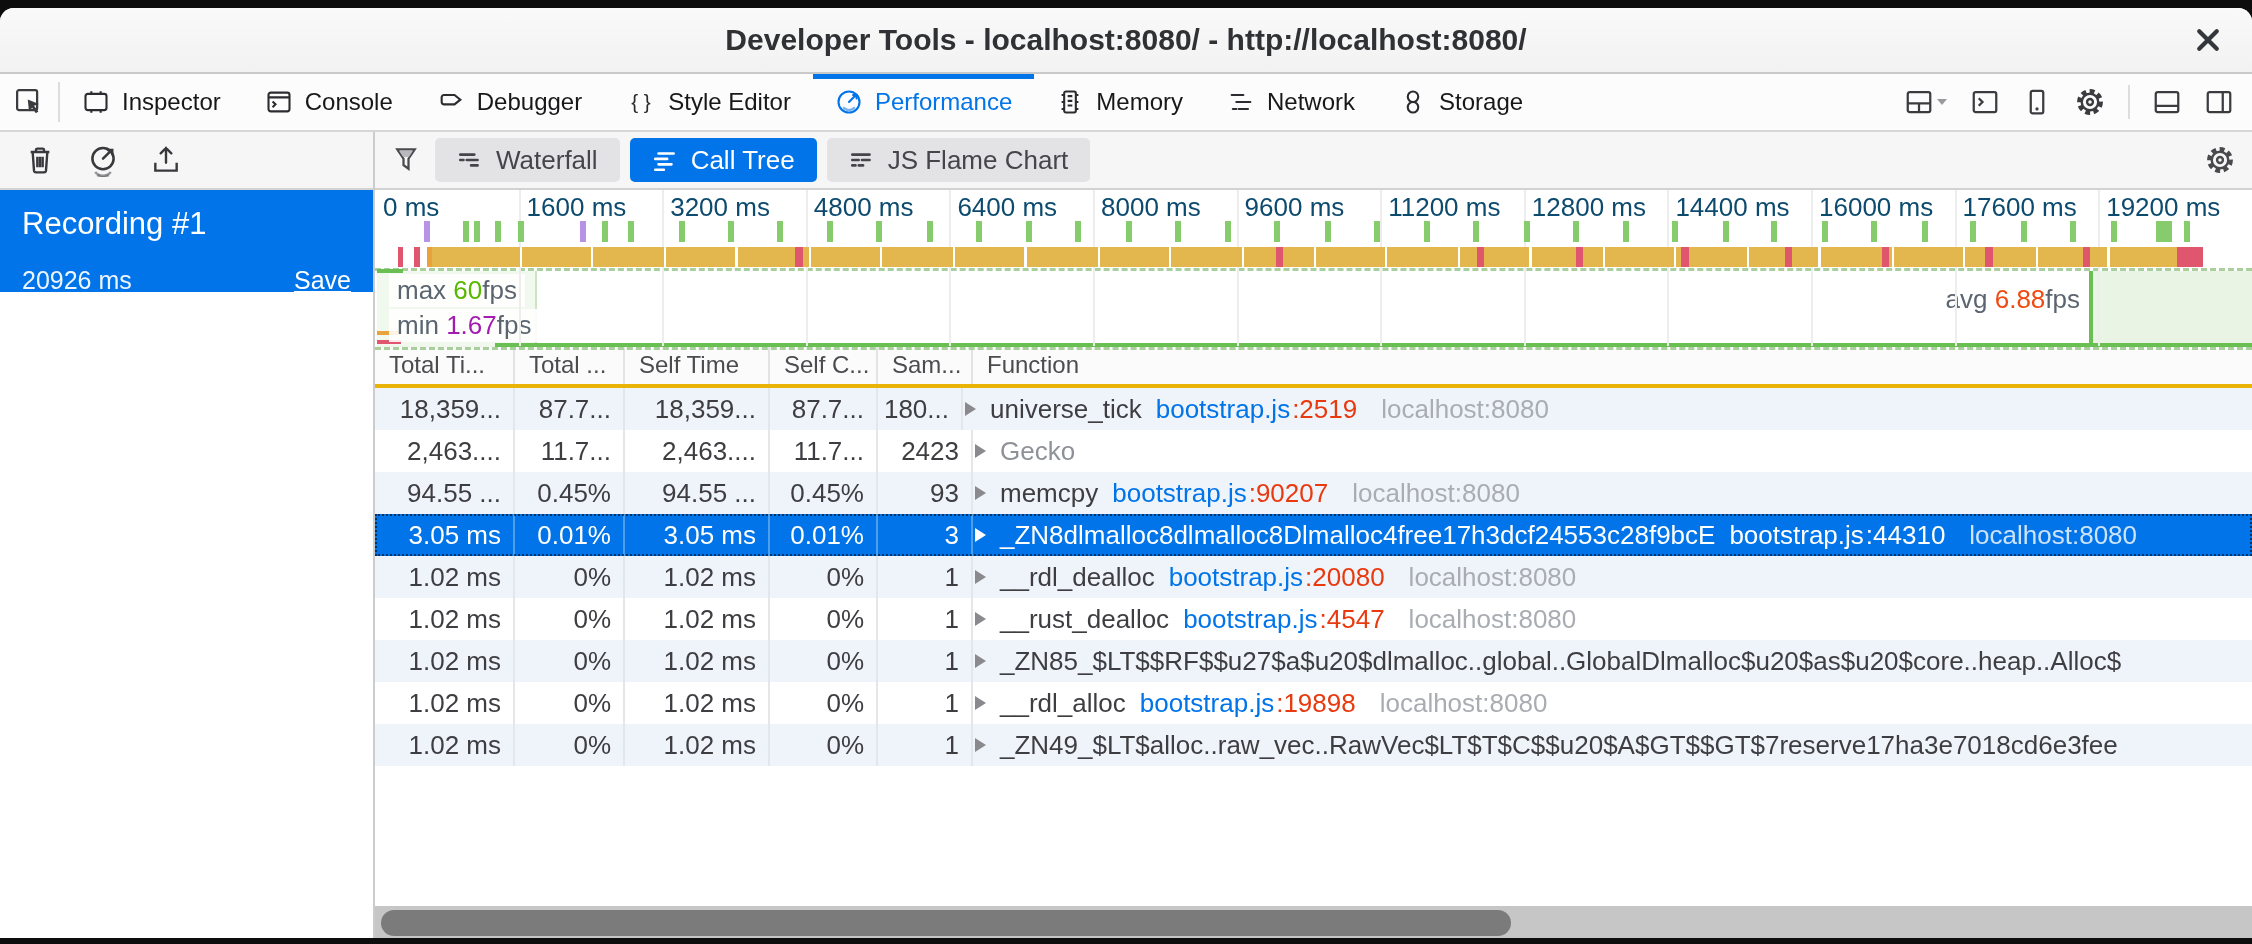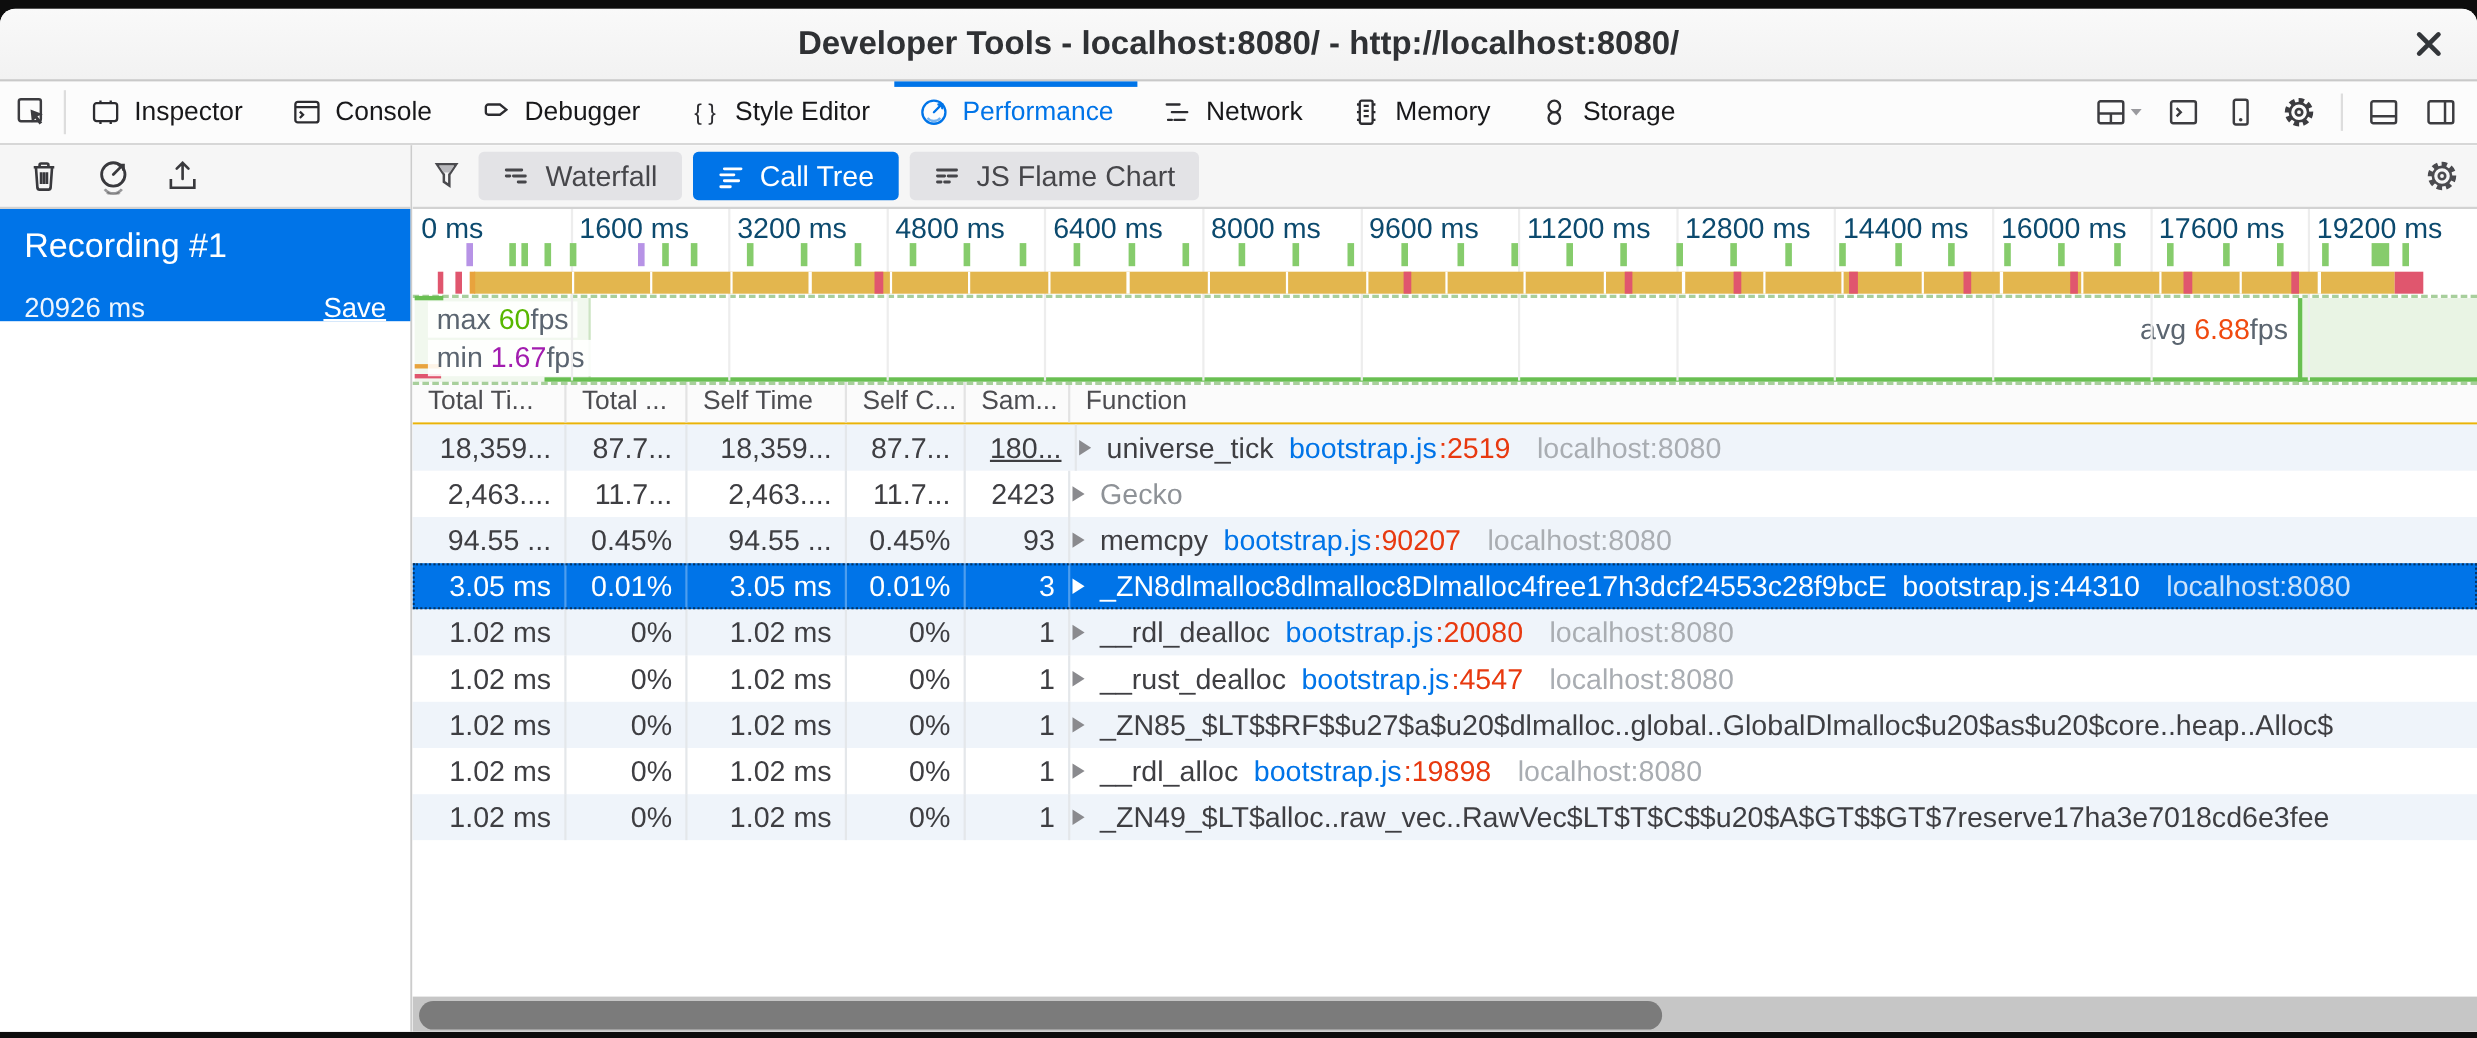--- a/index.html
+++ b/index.html
@@ -59,21 +59,21 @@
   .fred{position:absolute;left:2px;width:24px;bottom:3px;height:4px;background:#e0566e;}
   .fpslab{position:absolute;background:rgba(255,255,255,.88);font-size:26px;color:#5b6570;padding:1px 8px;white-space:nowrap;}
   .fps-max{left:14px;top:3px;}
   .fps-min{left:14px;bottom:5px;}
   .fps-avg{right:164px;top:12px;}
   .v-green{color:#58b700;}
   .v-magenta{color:#a21caf;}
   .v-red{color:#f04a10;}
 
   
-  .thead{height:38px;display:flex;align-items:center;border-bottom:2px solid #eab308;background:#fbfbfb;font-size:24px;color:#4c4c50;flex-shrink:0;}
+  .thead{height:38px;display:flex;align-items:center;border-bottom:4px solid #eab308;background:#fbfbfb;font-size:24px;color:#4c4c50;flex-shrink:0;}
   .hcell{padding-left:14px;border-right:2px solid #e3e3e3;height:100%;display:flex;align-items:center;box-sizing:border-box;white-space:nowrap;overflow:hidden;}
   .rows{flex-shrink:0;}
   .row{height:42px;display:flex;align-items:stretch;font-size:26px;color:#3e3e42;background:#fff;}
   .row.odd{background:#eff4fa;}
   .row.selected{background:#0074e8;color:#fff;outline:2px dotted rgba(0,0,0,.55);outline-offset:-2px;}
   .cell{display:flex;align-items:center;justify-content:flex-end;padding-right:12px;border-right:2px solid #e4e7ea;box-sizing:border-box;white-space:nowrap;overflow:hidden;flex-shrink:0;}
   .row.selected .cell{border-right-color:rgba(255,255,255,.3);}
   .fncell{flex:1;display:flex;align-items:center;gap:14px;padding-left:2px;white-space:nowrap;overflow:hidden;}
   .tw{width:0;height:0;border-left:11px solid #8a8a8e;border-top:7px solid transparent;border-bottom:7px solid transparent;flex-shrink:0;}
   .row.selected .tw{border-left-color:#fff;}
@@ -151,34 +151,34 @@
             <svg width="28" height="28" viewBox="0 0 24 24" fill="none" stroke="currentColor" stroke-width="1.8">
               <circle cx="12" cy="12" r="9"></circle>
               <path d="M12 12 L17.5 6.5 M15.5 6 h3 v3" stroke-linecap="round"></path>
               <path d="M7 16.5 a6.5 6.5 0 0 0 10 0" opacity="0.55"></path>
             </svg>
           </span>
           <span>Performance</span>
         </div>
         <div class="tab">
           <span class="ticon">
-            <svg width="28" height="28" viewBox="0 0 24 24" stroke="currentColor" stroke-width="1.8" fill="none">
-              <path d="M4 6 h10 M8 12 h12 M5 18 h3 M10 18 h8" stroke-linecap="round"></path>
-            </svg>
-          </span>
-          <span>Network</span>
-        </div>
-        <div class="tab">
-          <span class="ticon">
             <svg width="28" height="28" viewBox="0 0 24 24" fill="none" stroke="currentColor" stroke-width="1.8">
               <rect x="7" y="3" width="10" height="18" rx="1.5"></rect>
               <path d="M10 7 h4 M10 11 h4 M10 15 h4 M7 6 h-2.2 M7 12 h-2.2 M7 18 h-2.2 M17 6 h2.2 M17 12 h2.2 M17 18 h2.2"></path>
             </svg>
           </span>
           <span>Memory</span>
+        </div>
+        <div class="tab">
+          <span class="ticon">
+            <svg width="28" height="28" viewBox="0 0 24 24" stroke="currentColor" stroke-width="1.8" fill="none">
+              <path d="M4 6 h10 M8 12 h12 M5 18 h3 M10 18 h8" stroke-linecap="round"></path>
+            </svg>
+          </span>
+          <span>Network</span>
         </div>
         <div class="tab">
           <span class="ticon">
             <svg width="28" height="28" viewBox="0 0 24 24" fill="none" stroke="currentColor" stroke-width="1.8">
               <circle cx="12" cy="7.5" r="4.5"></circle>
               <circle cx="12" cy="16.5" r="4.5"></circle>
             </svg>
           </span>
           <span>Storage</span>
         </div>
@@ -416,21 +416,21 @@
           <div class="hcell" style="width: 108px;">Self C...</div>
           <div class="hcell" style="width: 95px;">Sam...</div>
           <div class="hcell" style="flex: 1 1 0%; border-right: none;">Function</div>
         </div>
       <div class="rows" id="rows">
           <div class="row odd">
             <div class="cell" style="width: 140px;">18,359...</div>
             <div class="cell" style="width: 110px;">87.7...</div>
             <div class="cell" style="width: 145px;">18,359...</div>
             <div class="cell" style="width: 108px;">87.7...</div>
-            <div class="cell" style="width: 101px; text-decoration: underline;">180...</div>
+            <div class="cell" style="width: 85px;">180...</div>
             <div class="fncell">
               <span class="tw"></span>
               <span class="fn-name">universe_tick</span>
               <span class="fn-file">bootstrap.js</span>
               <span class="fn-line" style="margin-left: -12px;">:2519</span>
               <span class="fn-host">localhost:8080</span>
             </div>
           </div>
           <div class="row">
             <div class="cell" style="width: 140px;">2,463....</div>

